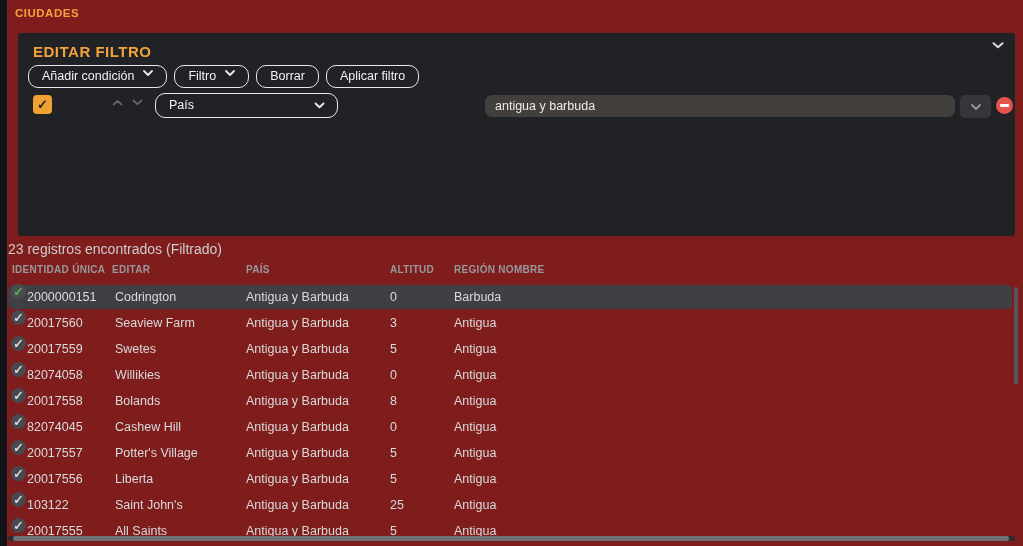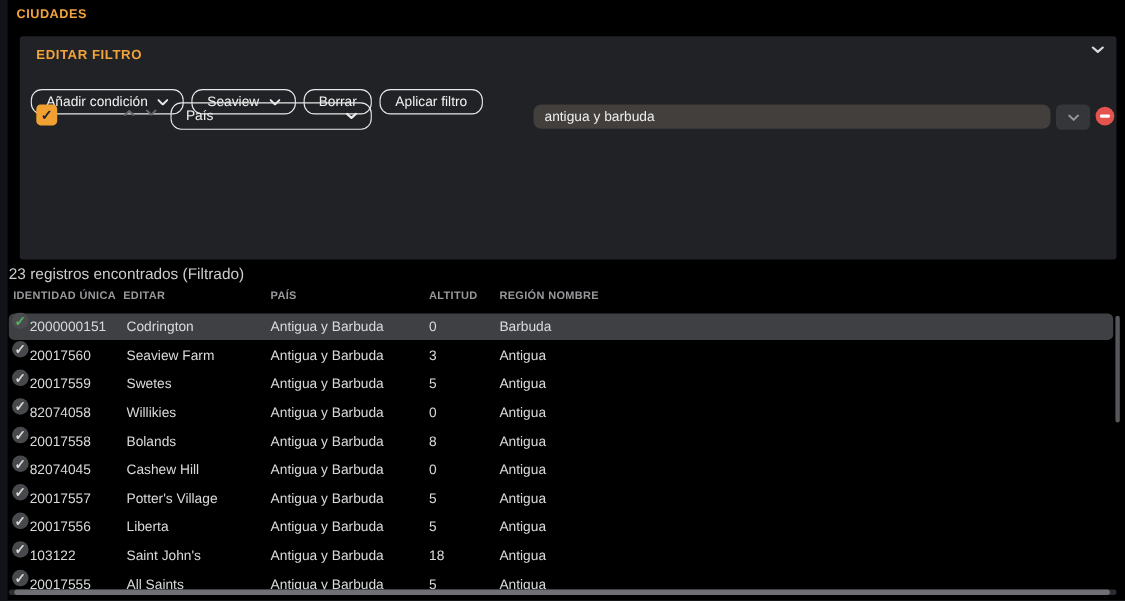--- a/index.html
+++ b/index.html
@@ -1,49 +1,49 @@
 <!DOCTYPE html>
 <html><head>
 <meta charset="utf-8">
 <style>
   * { margin:0; padding:0; box-sizing:border-box; }
   html,body { background:#26282c; }
   .app {
     position:relative; width:1023px; height:546px;
-    background:#000000; overflow:hidden;
+    background:#7f1d1d; overflow:hidden;
     font-family:"Liberation Sans", sans-serif;
     text-decoration:underline;
     -webkit-font-smoothing:antialiased;
   }
   .left-edge { position:absolute; left:0; top:0; width:7px; height:546px; background:#121318; }
 
   .page-title {
     position:absolute; left:15px; top:7px;
     color:#f2a33c; font-size:11.5px; font-weight:bold; letter-spacing:.5px;
   }
 
   
   .filter-panel {
     position:absolute; left:18px; top:33px; width:997px; height:203px;
     background:#202226; border-radius:3px;
   }
   .panel-title {
     position:absolute; left:15px; top:10px;
-    color:#f2a33c; font-size:12px; font-weight:bold; letter-spacing:.5px;
+    color:#f2a33c; font-size:15px; font-weight:bold; letter-spacing:.5px;
   }
   .collapse-chevron {
     position:absolute; right:11px; top:9px; color:#d9dadb; cursor:pointer;
   }
   .btn-row { position:absolute; left:10px; top:32px; display:flex; gap:7px; }
   .fm-btn {
-    display:flex; align-items:center; gap:9px;
+    display:flex; align-items:flex-start; gap:9px;
     border:1.6px solid #e8e8e8; border-radius:10px;
     background:transparent; color:#f1f1f1;
     font-family:"Liberation Sans", sans-serif;
-    font-size:12.5px; padding:3px 13px 4px 13px; height:23px; cursor:pointer;margin-top:16px;
+    font-size:12.5px; padding:3px 13px 4px 13px; height:23px; cursor:pointer;
   }
   .fm-btn .chev { color:#e8e8e8; display:flex; margin-top:1px; }
 
   
   .cond-checkbox {
     position:absolute; left:15px; top:62px; width:19px; height:19px;
     background:#f0a132; border-radius:4px; cursor:pointer;
     display:flex; align-items:center; justify-content:center;
     color:#23262c; font-size:13px; font-weight:bold;
   }
@@ -161,21 +161,21 @@
     <div class="btn-row">
       <button class="fm-btn">
         <span>Añadir condición</span>
         <span class="chev">
           <svg width="10" height="6" viewBox="0 0 10 6">
               <path d="M1 1l4 4 4-4" stroke="currentColor" stroke-width="1.8" fill="none" stroke-linecap="round" stroke-linejoin="round"></path>
             </svg>
         </span>
       </button>
       <button class="fm-btn">
-        <span>Seaview</span>
+        <span>Filtro</span>
         <span class="chev">
           <svg width="10" height="6" viewBox="0 0 10 6">
               <path d="M1 1l4 4 4-4" stroke="currentColor" stroke-width="1.8" fill="none" stroke-linecap="round" stroke-linejoin="round"></path>
             </svg>
         </span>
       </button>
       <button class="fm-btn">
         <span>Borrar</span>
       </button>
       <button class="fm-btn">
@@ -311,21 +311,21 @@
       <span class="c-country">Antigua y Barbuda</span>
       <span class="c-alt">5</span>
       <span class="c-region">Antigua</span>
     </div>
       <div class="trow" style="top: 208px;">
       <div class="row-bg"></div>
       <span class="check-ic">✓</span>
       <span class="c-id">103122</span>
       <span class="c-name">Saint John's</span>
       <span class="c-country">Antigua y Barbuda</span>
-      <span class="c-alt">18</span>
+      <span class="c-alt">25</span>
       <span class="c-region">Antigua</span>
     </div>
       <div class="trow" style="top: 234px;">
       <div class="row-bg"></div>
       <span class="check-ic">✓</span>
       <span class="c-id">20017555</span>
       <span class="c-name">All Saints</span>
       <span class="c-country">Antigua y Barbuda</span>
       <span class="c-alt">5</span>
       <span class="c-region">Antigua</span>

